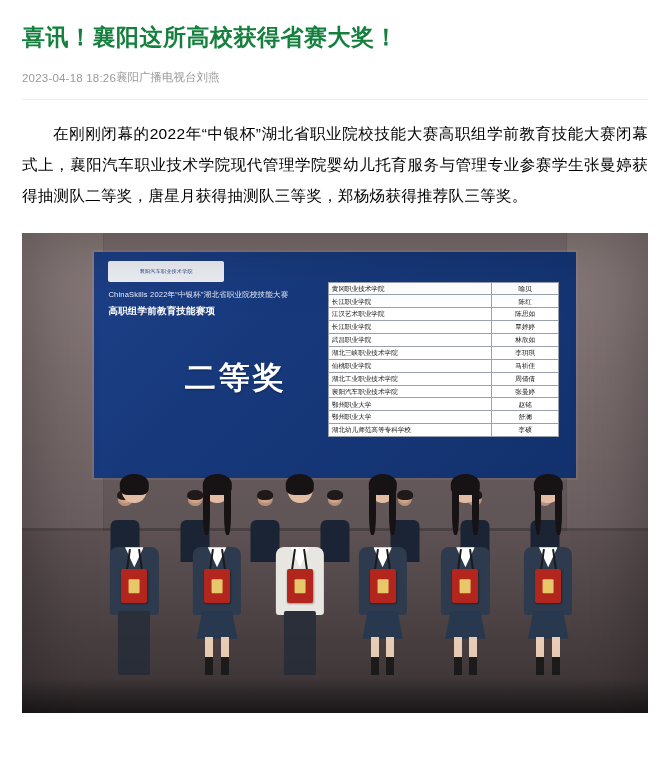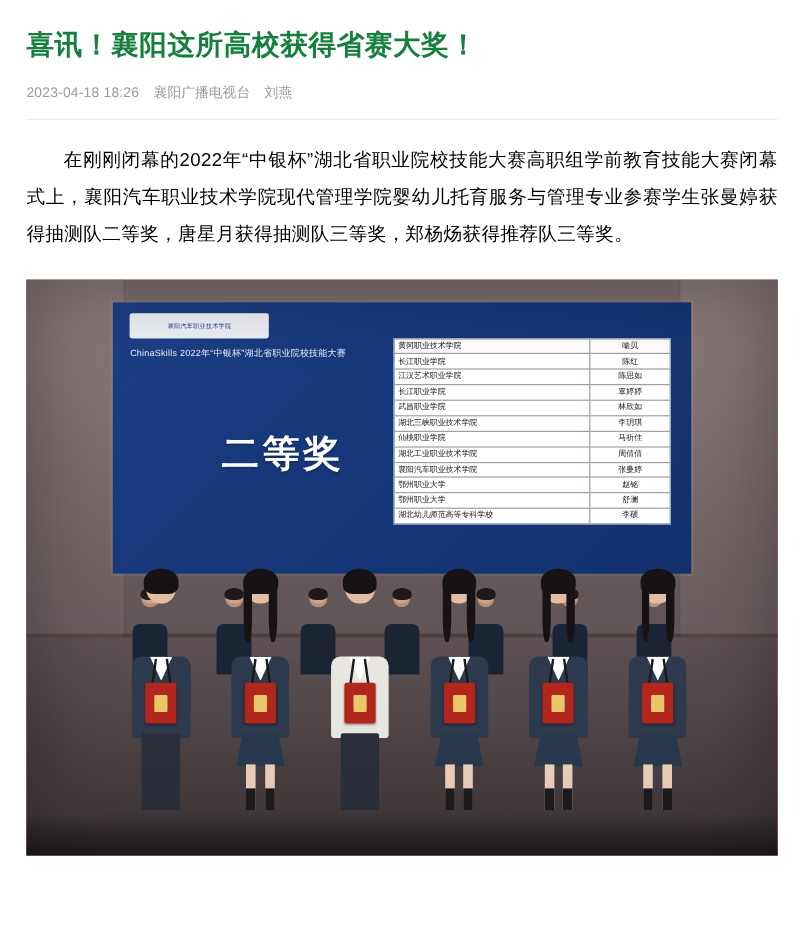--- a/index.html
+++ b/index.html
@@ -27,21 +27,21 @@
     letter-spacing: 0.5px;
     margin: 6px 0 0 0;
     font-family: "Liberation Sans", sans-serif;
   }
   .meta {
     margin-top: 16px;
     font-size: 11.5px;
     color: #9a9a9a;
     display: flex;
     align-items: center;
-    gap: 12px;
+    gap: 0;
   }
   .meta .date { letter-spacing: 0.2px; }
   .meta .source {}
   .meta .author {}
   .divider {
     margin-top: 14px;
     border-top: 1px solid #ececec;
     width: 100%;
   }
   .body-text {
@@ -54,21 +54,21 @@
     letter-spacing: 0.3px;
   }
 
   
   .photo-wrap {
     margin-top: 22px;
     width: 626px;
     height: 480px;
     position: relative;
     overflow: hidden;
-    background: #7f1d1d;
+    background: #15803d;
   }
   .photo {
     position: absolute;
     inset: 0;
   }
   
   .wall {
     position: absolute;
     left: 0; top: 0; width: 100%; height: 62%;
     background: linear-gradient(180deg,#7d6f70 0%, #6d6062 40%, #5f5456 100%);
@@ -403,20 +403,21 @@
       <div class="wall"></div>
       <div class="wall-left-panel"></div>
       <div class="wall-right-panel"></div>
       <div class="floor"></div>
       <div class="stage-edge"></div>
 
       <div class="screen">
         <div class="screen-logo">襄阳汽车职业技术学院</div>
         <div class="screen-title">
           <div class="l1">ChinaSkills 2022年“中银杯”湖北省职业院校技能大赛</div>
+          <div class="l2">高职组学前教育技能赛项</div>
         </div>
 
         <div class="award-box">
           <div class="main">二等奖</div>
         </div>
 
         <table class="score-table">
           <tbody>
               <tr>
                 <td>黄冈职业技术学院</td>

